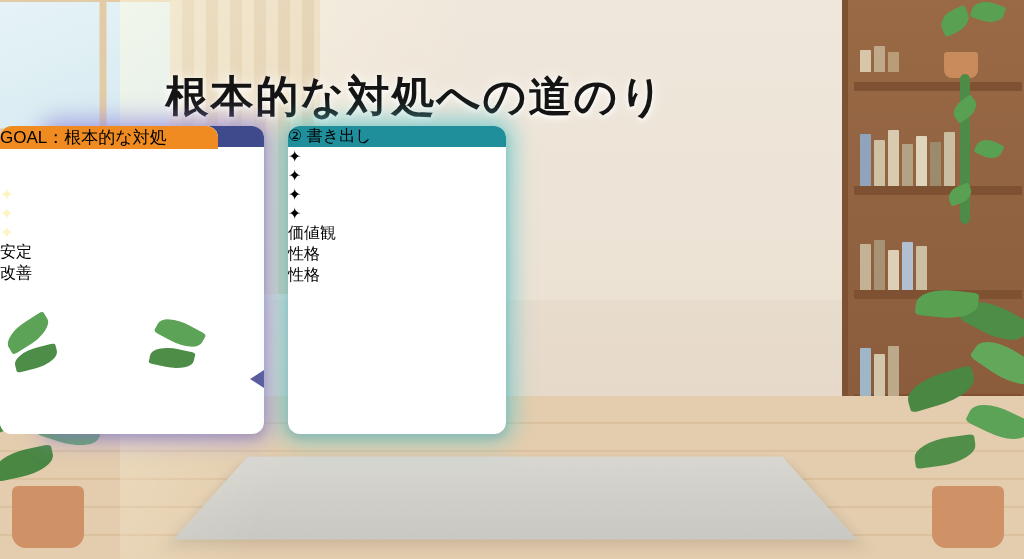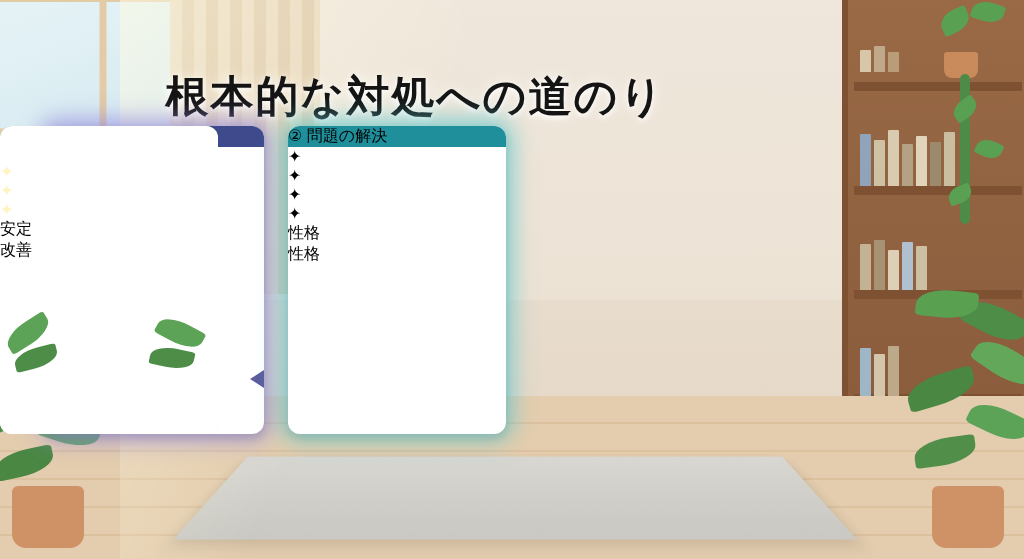--- a/index.html
+++ b/index.html
@@ -257,29 +257,30 @@
       </div>
       <div class="parrow" style="left:42px;top:96px;border-top:9px solid transparent;border-bottom:9px solid transparent;border-right:14px solid #5b5d9e"></div>
       <div class="parrow" style="left:56px;top:100px;width:12px;height:10px;background:#5b5d9e;border:0"></div>
 
       <div class="docb" style="left:152px;top:74px;width:36px;height:46px;transform:rotate(6deg)"></div>
 
     </div>
   </div>
 
   <div class="panel p2">
-    <div class="phead" style="background:#1f8f9b">② 問題の解決</div>
+    <div class="phead" style="background:#1f8f9b">② 書き出し</div>
     <div class="pbody">
       <div class="b2"></div>
       <div class="brain"></div>
       <div class="spark" style="left:6px;top:4px">✦</div>
       <div class="spark" style="left:62px;top:8px">✦</div>
       <div class="spark" style="left:56px;top:52px">✦</div>
       <div class="spark" style="left:14px;top:58px">✦</div>
       <div class="heart" style="left:84px;top:10px;"></div>
+      <div class="lbl" style="left:118px;top:14px;">価値観</div>
       <div class="lbl" style="left:178px;top:14px;">性格</div>
       <div class="lbl" style="left:6px;top:102px;">性格</div>
 
       <div class="mirror">
         <div class="bulb" style="left:-14px;top:-14px"></div>
         <div class="bulb" style="left:22px;top:-14px"></div>
         <div class="bulb" style="left:58px;top:-14px"></div>
         <div class="bulb" style="left:94px;top:-14px"></div>
         <div class="bulb" style="left:-14px;top:30px"></div>
         <div class="bulb" style="left:94px;top:30px"></div>
@@ -349,20 +350,21 @@
       <div class="desklg" style="left:30px;top:204px;"></div>
       <div class="desklg" style="left:180px;top:204px;"></div>
       <div class="docw" style="left:146px;top:166px;width:44px;height:30px;background:#e8eaee;border-color:#b6bcc6"></div>
       <div class="pot" style="left:190px;top:172px;width:22px;height:20px;"></div>
       <div class="leaf" style="left:190px;top:152px;width:24px;height:14px;background:#5da357;transform:rotate(-25deg)"></div>
       <div class="leaf" style="left:198px;top:158px;width:22px;height:13px;background:#4e8d47;transform:rotate(20deg)"></div>
     </div>
   </div>
 
   <div class="panel p4">
+    <div class="phead" style="background:#ef8b20;font-size:17px">GOAL：根本的な対処</div>
     <div class="pbody">
       <div class="b4"></div>
       <div class="sunray"></div>
       <div class="heart" style="left:26px;top:34px;width:40px;height:36px;transform:scale(1.4)"></div>
       <div class="bulbicon" style="left:142px;top:32px;"></div>
       <div class="spark" style="left:88px;top:26px;color:#fff3c0">✦</div>
       <div class="spark" style="left:168px;top:88px;color:#fff3c0">✦</div>
       <div class="spark" style="left:30px;top:126px;color:#fff3c0">✦</div>
 
       <div class="goalbl" style="left:150px;top:92px;">安定</div>

